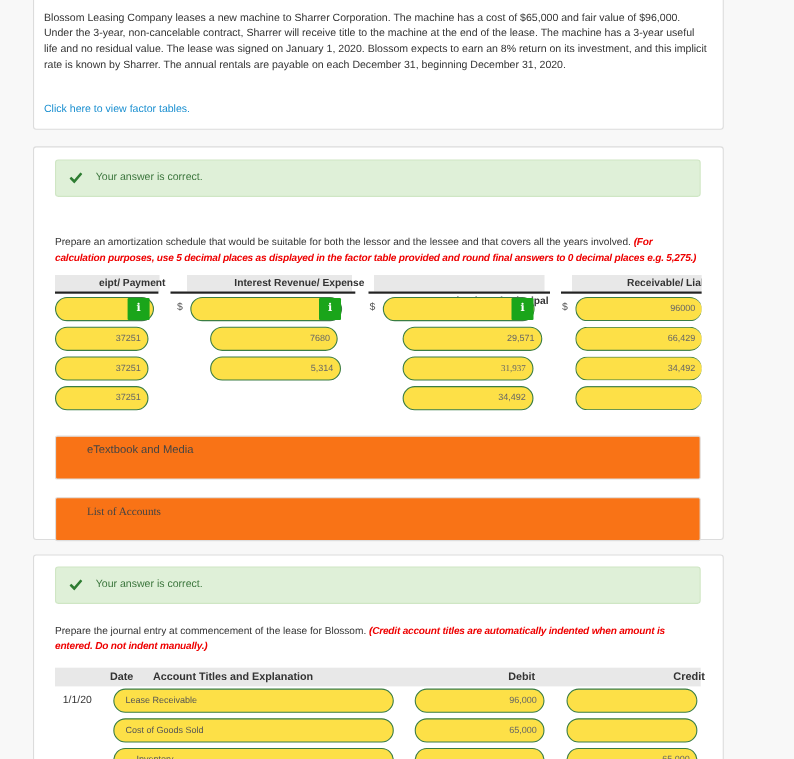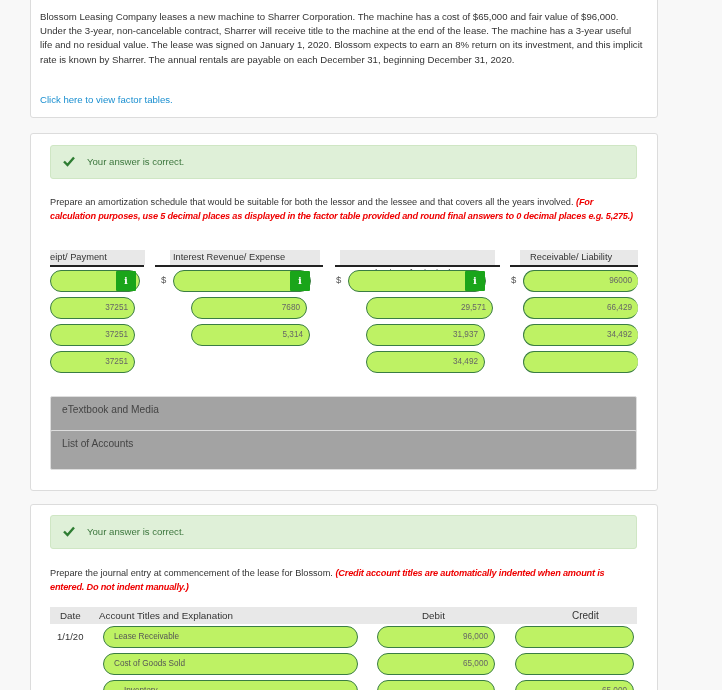--- a/index.html
+++ b/index.html
@@ -20,39 +20,39 @@
   .link { position:absolute; left:40px; top:94px; font-size:9.6px; color:#1a8fd0; cursor:pointer; }
   .alert {
     position:absolute; left:50px; width:587px; height:34px; box-sizing:border-box;
     background:#dff0d8; border:1px solid #cfe6c4; border-radius:3px;
   }
   .alert .check { position:absolute; left:12px; top:9px; width:12px; height:12px; }
   .alert .msg { position:absolute; left:36px; top:10px; font-size:9.6px; color:#3c763d; }
   .instr { position:absolute; left:50px; width:590px; font-size:9.2px; line-height:14px; color:#333; }
   .instr .red { color:#ee0000; font-weight:bold; font-style:italic; letter-spacing:-0.2px; }
   .thead-bg { position:absolute; background:#e8e8e8; }
-  .th { position:absolute; font-size:9.3px; font-weight:normal; color:#333; white-space:nowrap; }
+  .th { position:absolute; font-size:9.3px; font-weight:bold; color:#333; white-space:nowrap;padding-left:40px; }
   .uline { position:absolute; height:2px; background:#222; }
   .inp {
-    position:absolute; box-sizing:border-box; background:#bef264;
+    position:absolute; box-sizing:border-box; background:#fde047;
     border:1px solid #3a7d44; border-radius:11px; height:22px;
     font-size:8.2px; color:#666; text-align:right; padding-right:6px; line-height:20px;
     overflow:hidden; white-space:nowrap;
   }
   .inp.left { text-align:left; padding-left:10px; padding-right:0; color:#555; }
   .ibtn {
     position:absolute; width:20px; height:20px; background:#1aa51a; color:#fff;
     font-size:10px; font-weight:bold; text-align:center; line-height:20px;
     font-family:"DejaVu Serif", serif; border-radius:1px;
   }
   .dollar { position:absolute; font-size:9.5px; color:#555; }
   .acc {
     position:absolute; left:50px; width:587px; height:40px; box-sizing:border-box;
-    background:#a3a3a3; border:1px solid #dedede; border-radius:2px;
-    font-size:10.2px; color:#444; line-height:26px; padding-left:11px; cursor:pointer;
+    background:#f97316; border:1px solid #dedede; border-radius:2px;
+    font-size:10.2px; color:#444; line-height:26px; padding-left:28px; cursor:pointer;
   }
   .clip { position:absolute; overflow:hidden; }
   .jdate { position:absolute; font-size:9.5px; color:#333; }
 </style>
 </head>
 <body>
 
 <div class="card" style="top:-4px;height:122px;">
 </div>
 <div class="problem-text">Blossom Leasing Company leases a new machine to Sharrer Corporation. The machine has a cost of $65,000 and fair value of $96,000. Under the 3-year, non-cancelable contract, Sharrer will receive title to the machine at the end of the lease. The machine has a 3-year useful life and no residual value. The lease was signed on January 1, 2020. Blossom expects to earn an 8% return on its investment, and this implicit rate is known by Sharrer. The annual rentals are payable on each December 31, beginning December 31, 2020.</div>
@@ -60,21 +60,21 @@
 
 <div class="card" style="top:133px;height:358px;"></div>
 
 <div class="alert" style="top:145px;">
   <svg class="check" viewBox="0 0 12 12">
     <path d="M1 6.5 L4.5 10 L11 2.5" stroke="#2e7d32" stroke-width="2.4" fill="none"></path>
   </svg>
   <span class="msg">Your answer is correct.</span>
 </div>
 
-<div class="instr" style="top:195px;">
+<div class="instr" style="top:213px;">
   <span>Prepare an amortization schedule that would be suitable for both the lessor and the lessee and that covers all the years involved.</span>
   <span class="red">(For calculation purposes, use 5 decimal places as displayed in the factor table provided and round final answers to 0 decimal places e.g. 5,275.)</span>
 </div>
 
 <div class="clip" style="left:50px;top:248px;width:588px;height:130px;">
 
   <div class="thead-bg" style="left:0;top:2px;width:95px;height:15px;"></div>
   <div class="thead-bg" style="left:120px;top:2px;width:150px;height:15px;"></div>
   <div class="thead-bg" style="left:290px;top:2px;width:155px;height:15px;"></div>
   <div class="thead-bg" style="left:470px;top:2px;width:118px;height:15px;"></div>
@@ -103,30 +103,30 @@
   <div class="dollar" style="left:461px;top:26px;">$</div>
   <div class="inp" style="left:473px;top:22px;width:115px;border-right:none;">96000</div>
 
   <div class="inp" style="left:0;top:49px;width:85px;">37251</div>
   <div class="inp" style="left:141px;top:49px;width:116px;">7680</div>
   <div class="inp" style="left:316px;top:49px;width:127px;">29,571</div>
   <div class="inp" style="left:473px;top:49px;width:115px;border-right:none;">66,429</div>
 
   <div class="inp" style="left:0;top:76px;width:85px;">37251</div>
   <div class="inp" style="left:141px;top:76px;width:119px;">5,314</div>
-  <div class="inp" style="left:316px;top:76px;width:119px;">31,937</div>
+  <div class="inp" style="left:316px;top:76px;width:119px;font-family:Liberation Serif, serif;">31,937</div>
   <div class="inp" style="left:473px;top:76px;width:115px;border-right:none;">34,492</div>
 
   <div class="inp" style="left:0;top:103px;width:85px;">37251</div>
   <div class="inp" style="left:316px;top:103px;width:119px;">34,492</div>
   <div class="inp" style="left:473px;top:103px;width:115px;border-right:none;"></div>
 </div>
 
 <div class="acc" style="top:396px;">eTextbook and Media</div>
-<div class="acc" style="top:430px;">List of Accounts</div>
+<div class="acc" style="top:452px;font-family:Liberation Serif, serif;">List of Accounts</div>
 
 <div class="card" style="top:504px;height:200px;"></div>
 
 <div class="alert" style="top:515px;">
   <svg class="check" viewBox="0 0 12 12">
     <path d="M1 6.5 L4.5 10 L11 2.5" stroke="#2e7d32" stroke-width="2.4" fill="none"></path>
   </svg>
   <span class="msg">Your answer is correct.</span>
 </div>
 

